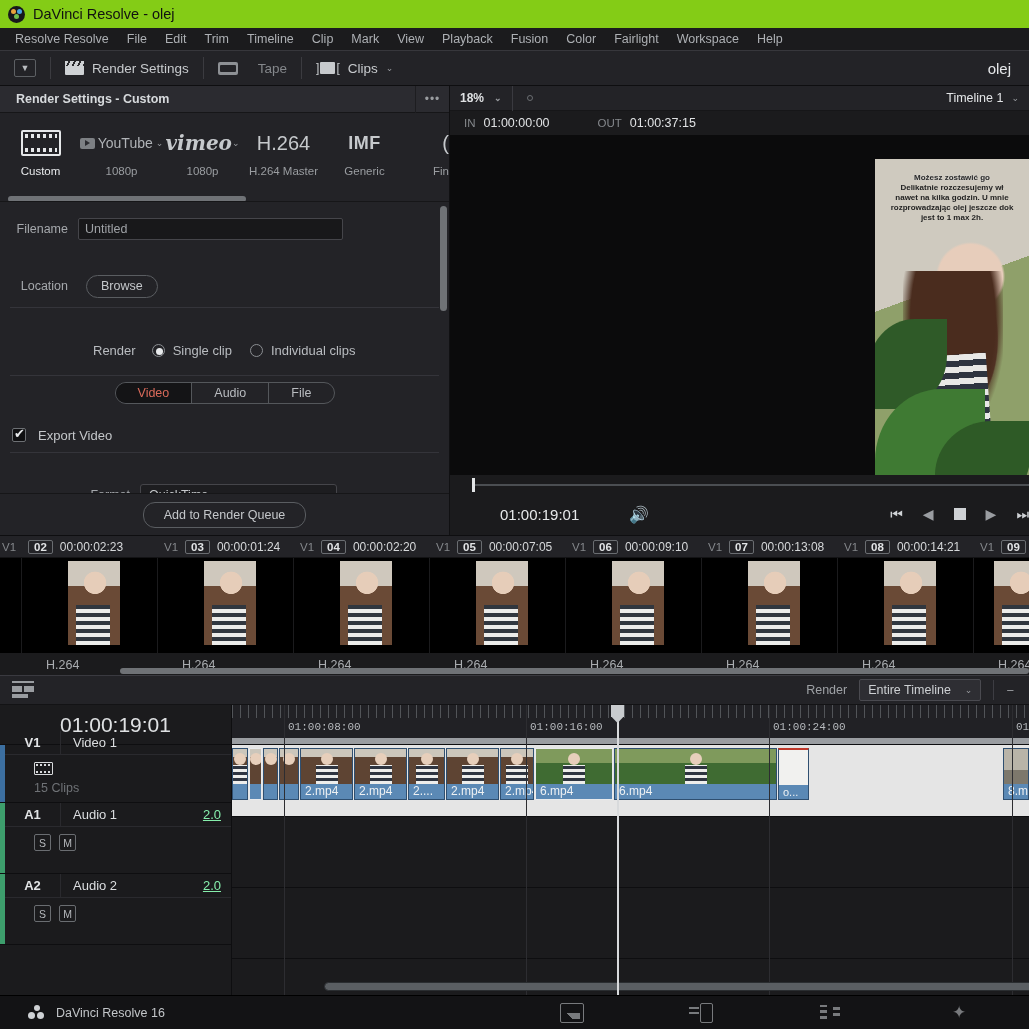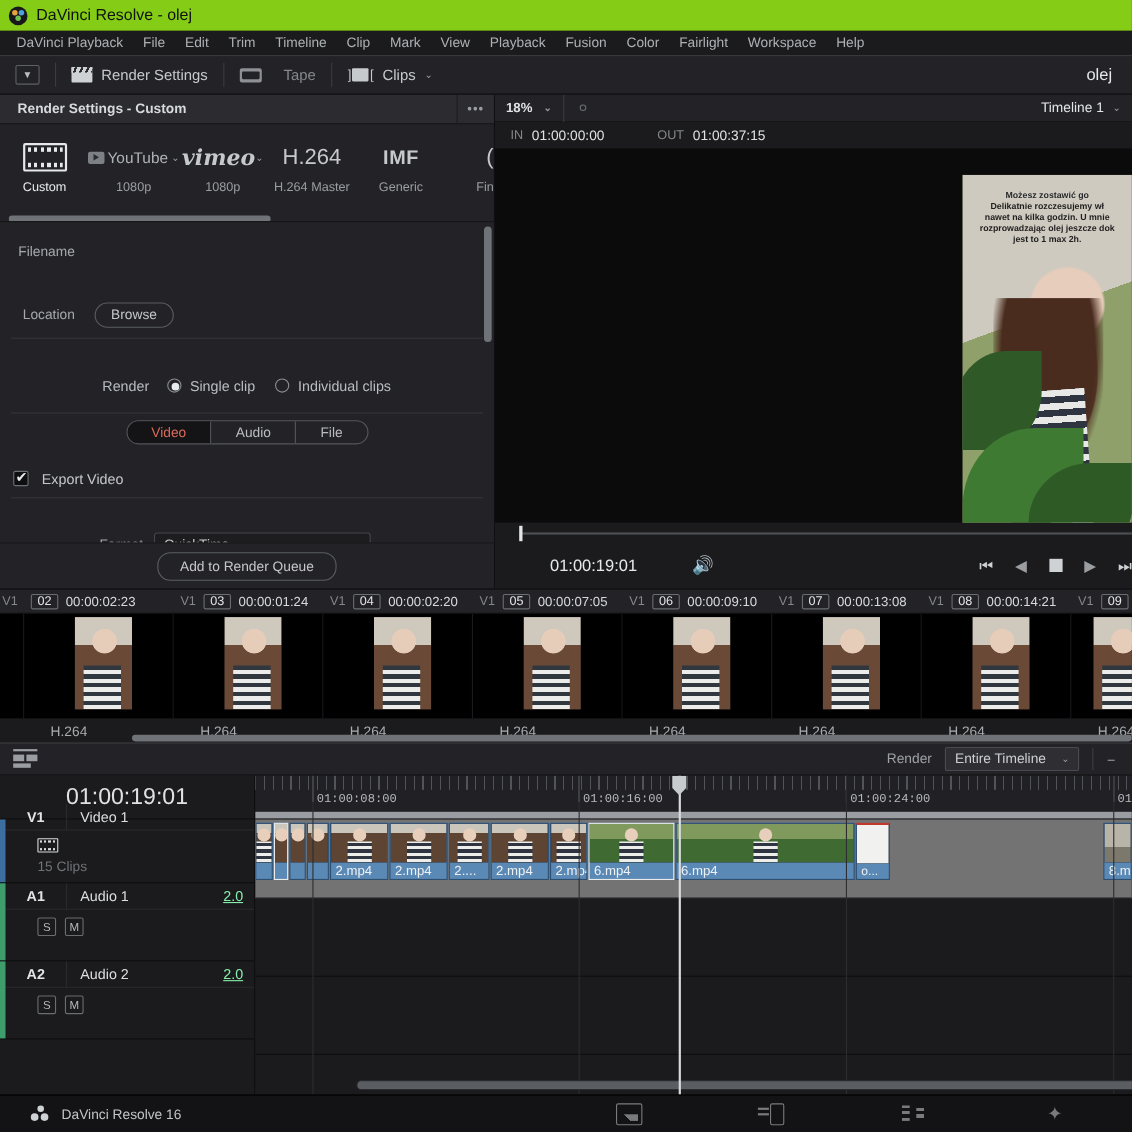--- a/index.html
+++ b/index.html
@@ -156,21 +156,21 @@
   .transport .big { color:#cfd2d5; }
 
   
   .stripwrap { flex:0 0 140px; height:140px; background:#1b1b1d; position:relative; overflow:hidden;
                border-top:1px solid #0e0e10;}
   .strip-head { height:22px; display:flex; align-items:center; background:#232327; flex:0 0 22px;
                 border-bottom:1px solid #131315;}
   .sh-cell { display:flex; align-items:center; gap:7px; padding-left:6px; }
   .sh-cell .v1 { color:#84878b; font-size:11.5px; }
   .sh-cell .num { border:1px solid #6a6d71; border-radius:2px; padding:0px 5px; color:#e2e4e6;
-                  font-size:11.5px; font-weight:normal;}
+                  font-size:11.5px; font-weight:bold;}
   .sh-cell .tc { color:#d6d8da; font-size:12px; }
   .strip-row { height:95px; display:flex; }
   .clipcell { width:136px; flex:0 0 136px; background:#000; position:relative; border-right:1px solid #1b1b1d;}
   .clipcell .thumb { position:absolute; left:46px; top:3px; width:52px; height:84px; overflow:hidden;
                      background:#2a2320;}
   .clipcell .thumb .p { position:absolute; inset:0;
       background:
         radial-gradient(circle at 52% 26%, #e6cdb9 0 16%, transparent 17%),
         linear-gradient(180deg,#cfc8bd 0 30%, #6a4a36 30% 100%); }
   .clipcell .thumb .st { position:absolute; left:8px; top:44px; width:34px; height:40px;
@@ -283,21 +283,21 @@
   <div class="titlebar">
     <span class="resolve-logo">
         <i></i>
         <i></i>
         <i></i>
       </span>
     <span class="tname">DaVinci Resolve - olej</span>
   </div>
 
   <div class="menubar">
-    <span>DaVinci Playback</span>
+    <span>Resolve Resolve</span>
     <span>File</span>
     <span>Edit</span>
     <span>Trim</span>
     <span>Timeline</span>
     <span>Clip</span>
     <span>Mark</span>
     <span>View</span>
     <span>Playback</span>
     <span>Fusion</span>
     <span>Color</span>
@@ -378,20 +378,21 @@
           <div class="bar"></div>
         </div>
 
       <div class="rp-body">
         <div class="vscroll">
             <div class="th"></div>
           </div>
 
         <div class="row" style="margin-top:12px;">
           <span class="lab">Filename</span>
+          <span class="inp" style="width:265px;">Untitled</span>
         </div>
         <div class="row">
           <span class="lab">Location</span>
           <span class="btn-pill" style="margin-left:8px;">Browse</span>
         </div>
 
         <div class="divider"></div>
 
         <div class="row" style="padding-left:93px;">
           <span>Render</span>
@@ -680,21 +681,21 @@
         <div class="lbl" style="left:56px;">01:00:08:00</div>
         <div class="lbl" style="left:298px;">01:00:16:00</div>
         <div class="lbl" style="left:541px;">01:00:24:00</div>
         <div class="lbl" style="left:784px;">01:0</div>
         <div class="grey"></div>
       </div>
 
       <div class="ph-head" style="left:379px;"></div>
       <div class="ph-line" style="left:385px;"></div>
 
-      <div class="tl-track" style="height:72px; background:#737373;">
+      <div class="tl-track" style="height:72px; background:#e5e5e5;">
         <div class="vclip" style="left:0px; width:16px;">
             <div class="th">
               <div class="p"></div>
               <div class="face"></div>
               <div class="str"></div>
             </div>
           </div>
         <div class="vclip sel" style="left:17px; width:13px;">
             <div class="th">
               <div class="p"></div>

